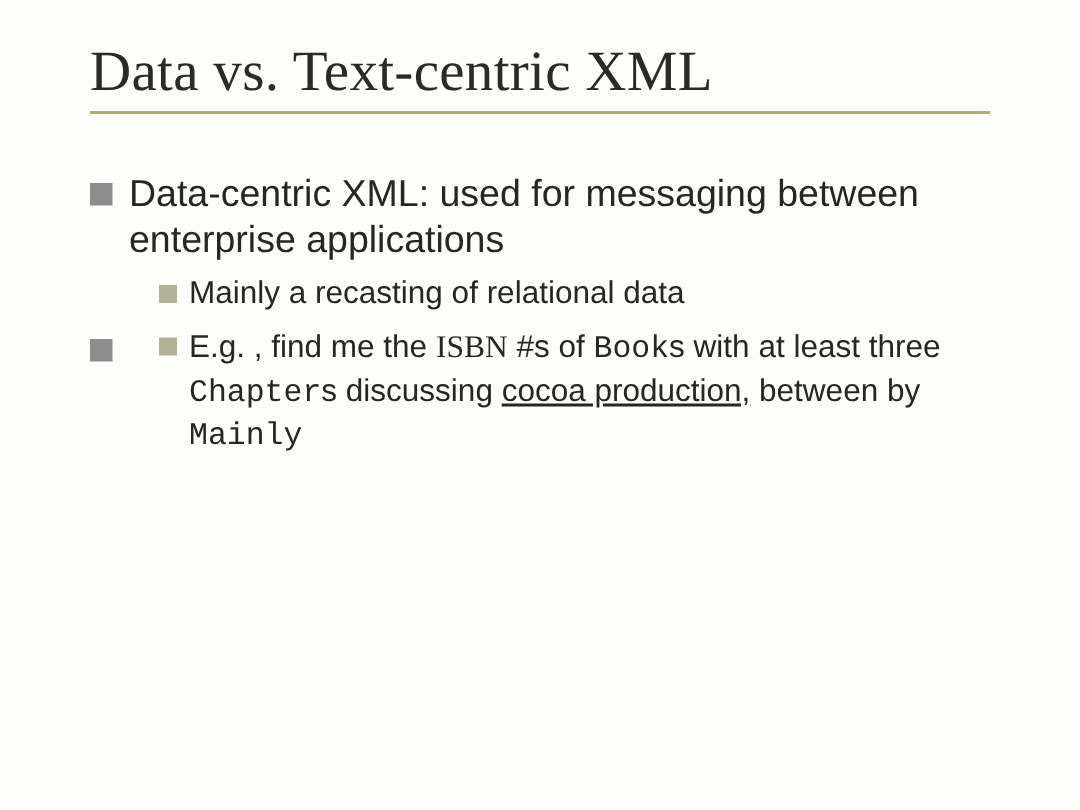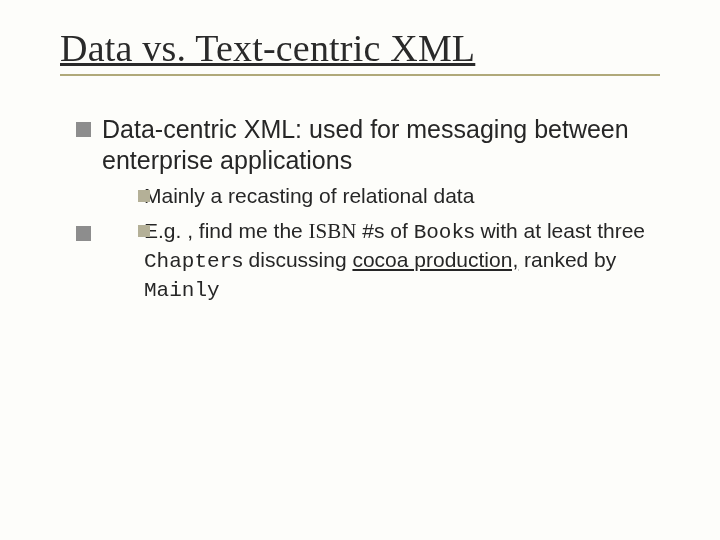--- a/index.html
+++ b/index.html
@@ -19,32 +19,31 @@
     padding: 20px 40px 20px 60px;
     position: relative;
   }
   .title {
     font-family: "Times New Roman", Times, serif;
     font-size: 38px;
     font-weight: 400;
     color: #2a2a2a;
     margin: 6px 0 4px 0;
     letter-spacing: 0.2px;
-    text-decoration: underline;
   }
   .rule {
     border: none;
     border-top: 2px solid #b0a97a;
     margin: 0 0 38px 0;
     width: 600px;
   }
   ul {
     list-style: none;
     padding: 0;
-    margin: 16px;
+    margin: 0;
   }
   .lvl1 > li {
     position: relative;
     padding-left: 26px;
     font-size: 25px;
     line-height: 1.22;
     margin-bottom: 8px;
   }
   .lvl1 > li::before {
     content: "";
@@ -54,21 +53,21 @@
     width: 15px;
     height: 15px;
     background: #8d8d8d;
   }
   .lvl2 {
     margin-top: 8px;
     margin-bottom: 2px;
   }
   .lvl2 > li {
     position: relative;
-    padding-left: 6px;
+    padding-left: 20px;
     margin-left: 20px;
     font-size: 21px;
     line-height: 1.28;
     margin-bottom: 6px;
   }
   .lvl2 > li::before {
     content: "";
     position: absolute;
     left: 0;
     top: 7px;
@@ -98,20 +97,20 @@
       <ul class="lvl2">
         <li>
           <span>Mainly a recasting of relational data</span>
         </li>
       </ul>
     </li>
 
     <li>
       <ul class="lvl2">
         <li>
-          <span>E.g. , find me the </span><span class="sc">ISBN</span><span> #s of </span><span class="serif">Book</span><span>s with at least three </span><span class="serif">Chapter</span><span>s discussing </span><span class="u">cocoa production,</span><span> ranked by </span><span class="serif">Mainly</span>
+          <span>E.g. , find me the </span><span class="sc">ISBN</span><span> #s of </span><span class="serif">Book</span><span>s with at least three </span><span class="serif">Chapter</span><span>s discussing </span><span class="u">cocoa production,</span><span> between by </span><span class="serif">Mainly</span>
         </li>
       </ul>
     </li>
 
   </ul>
 
 </div>
 
 </body></html>

